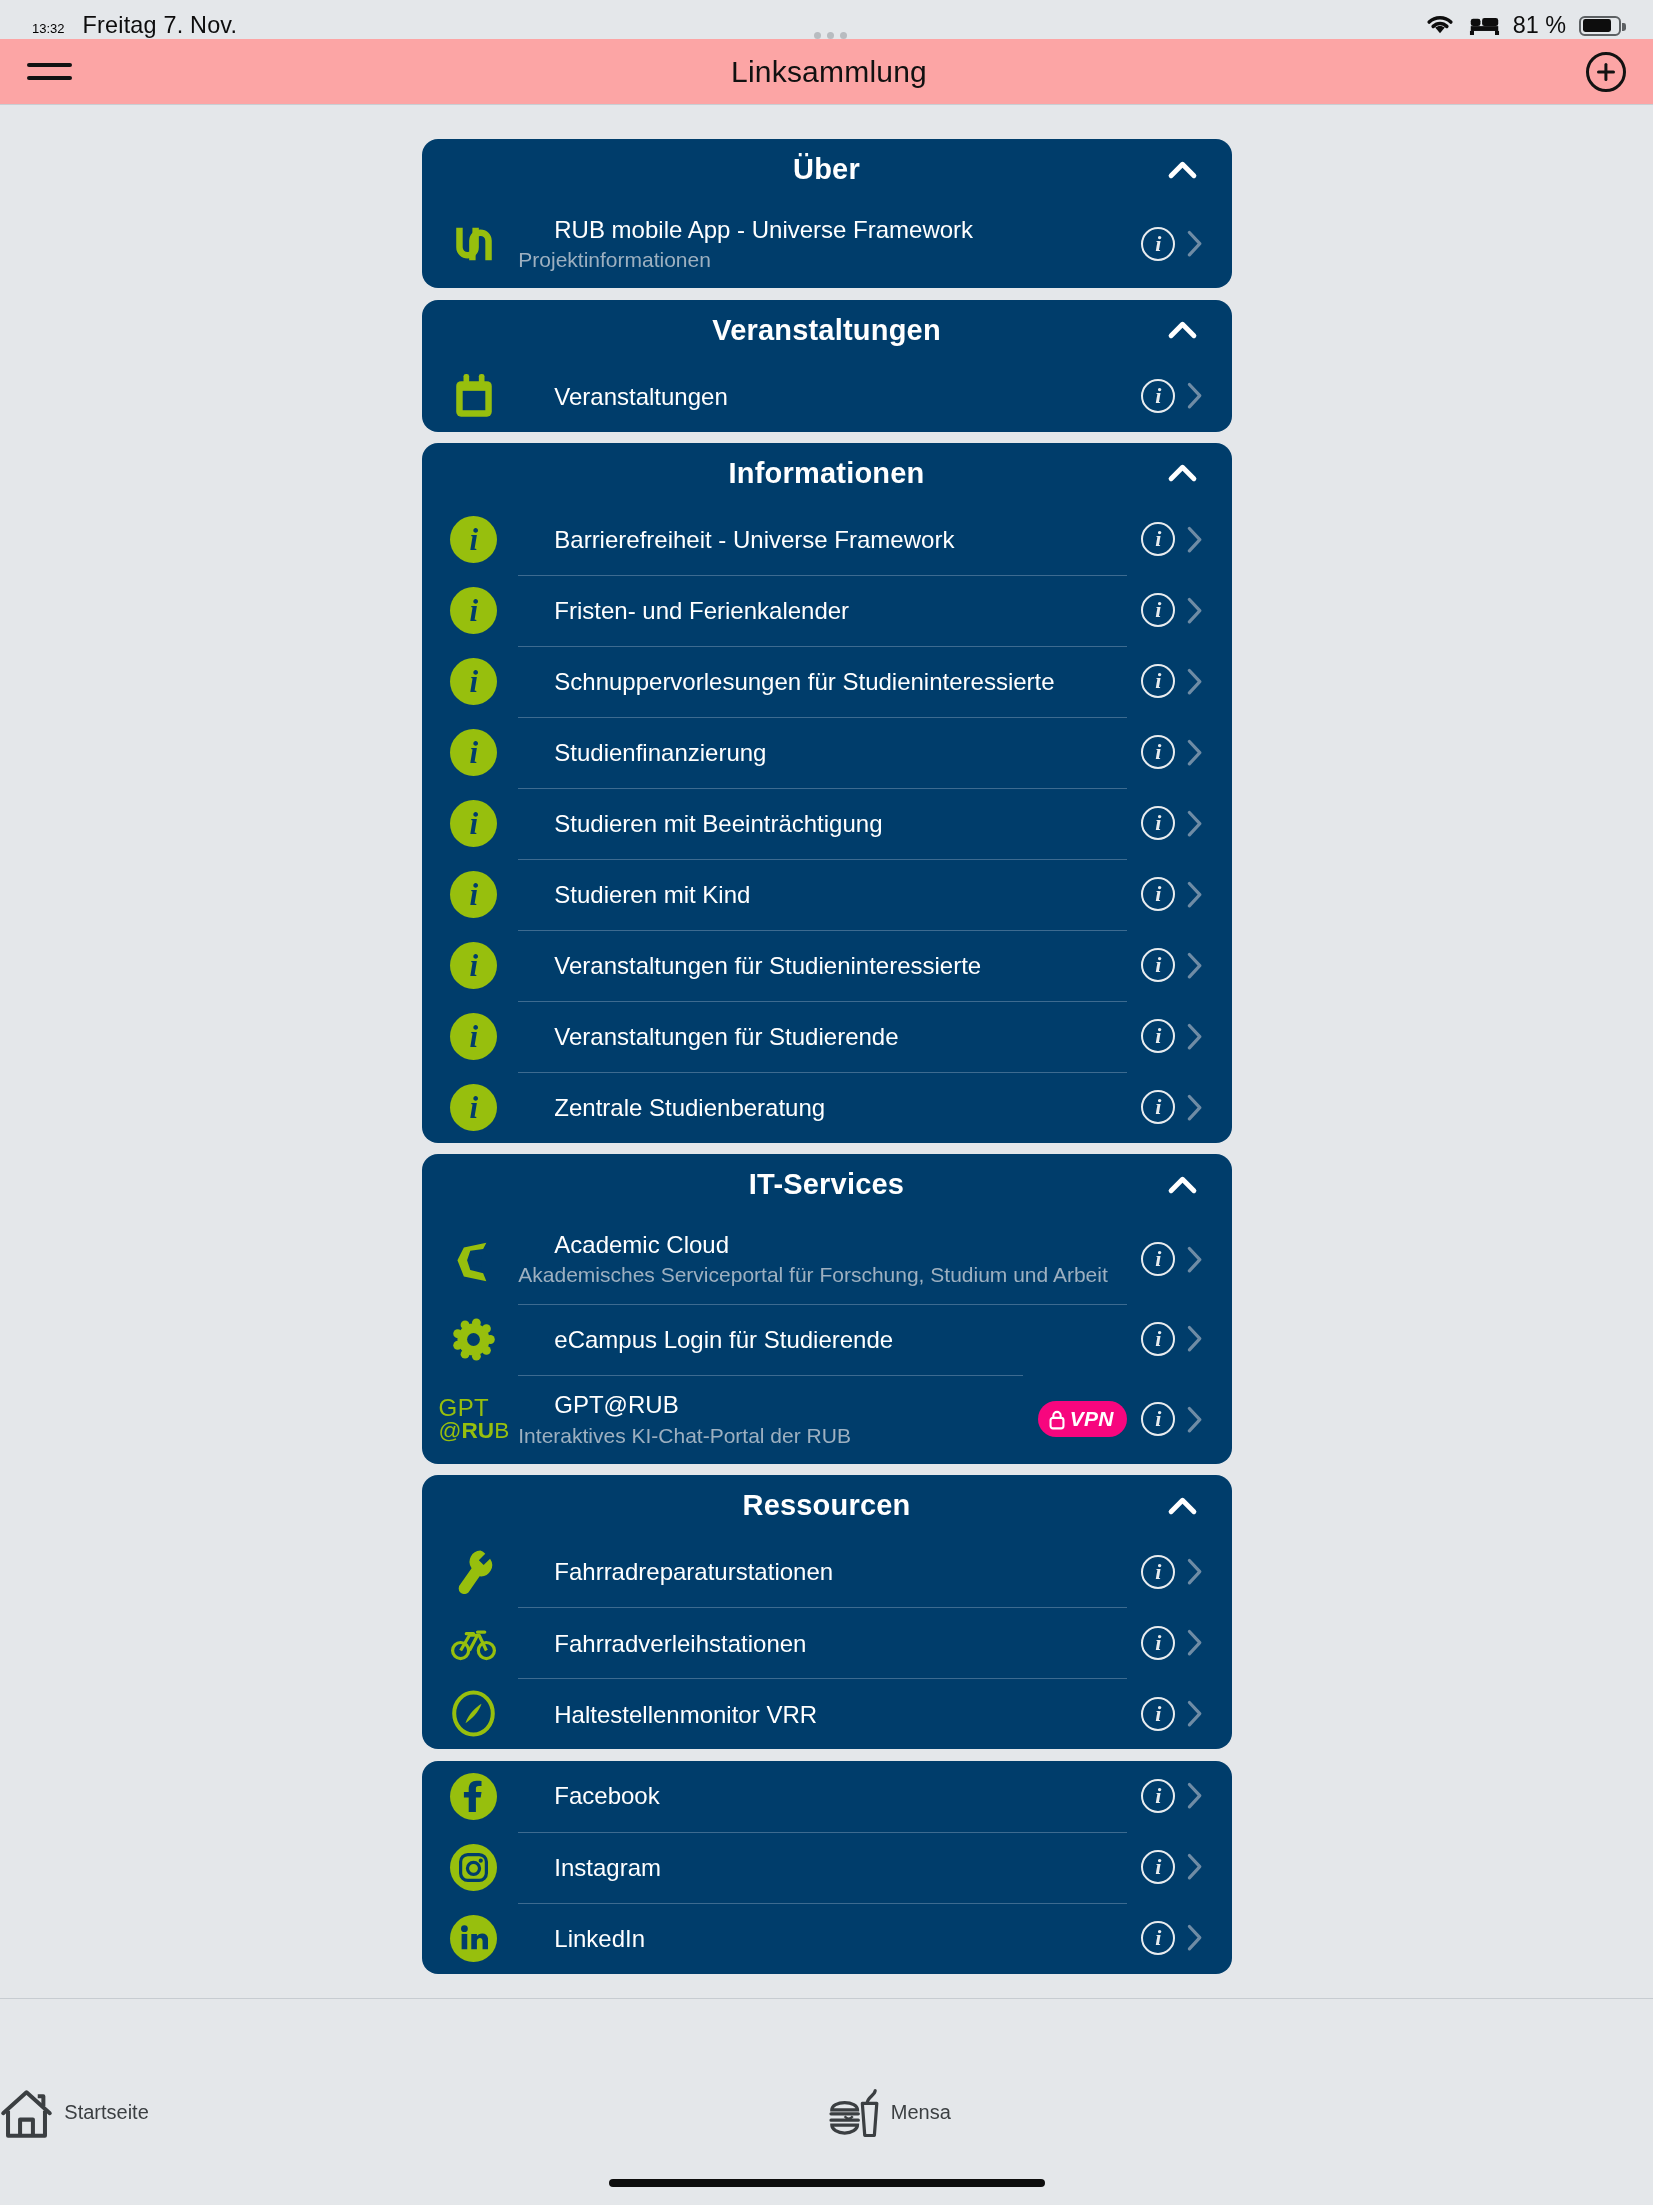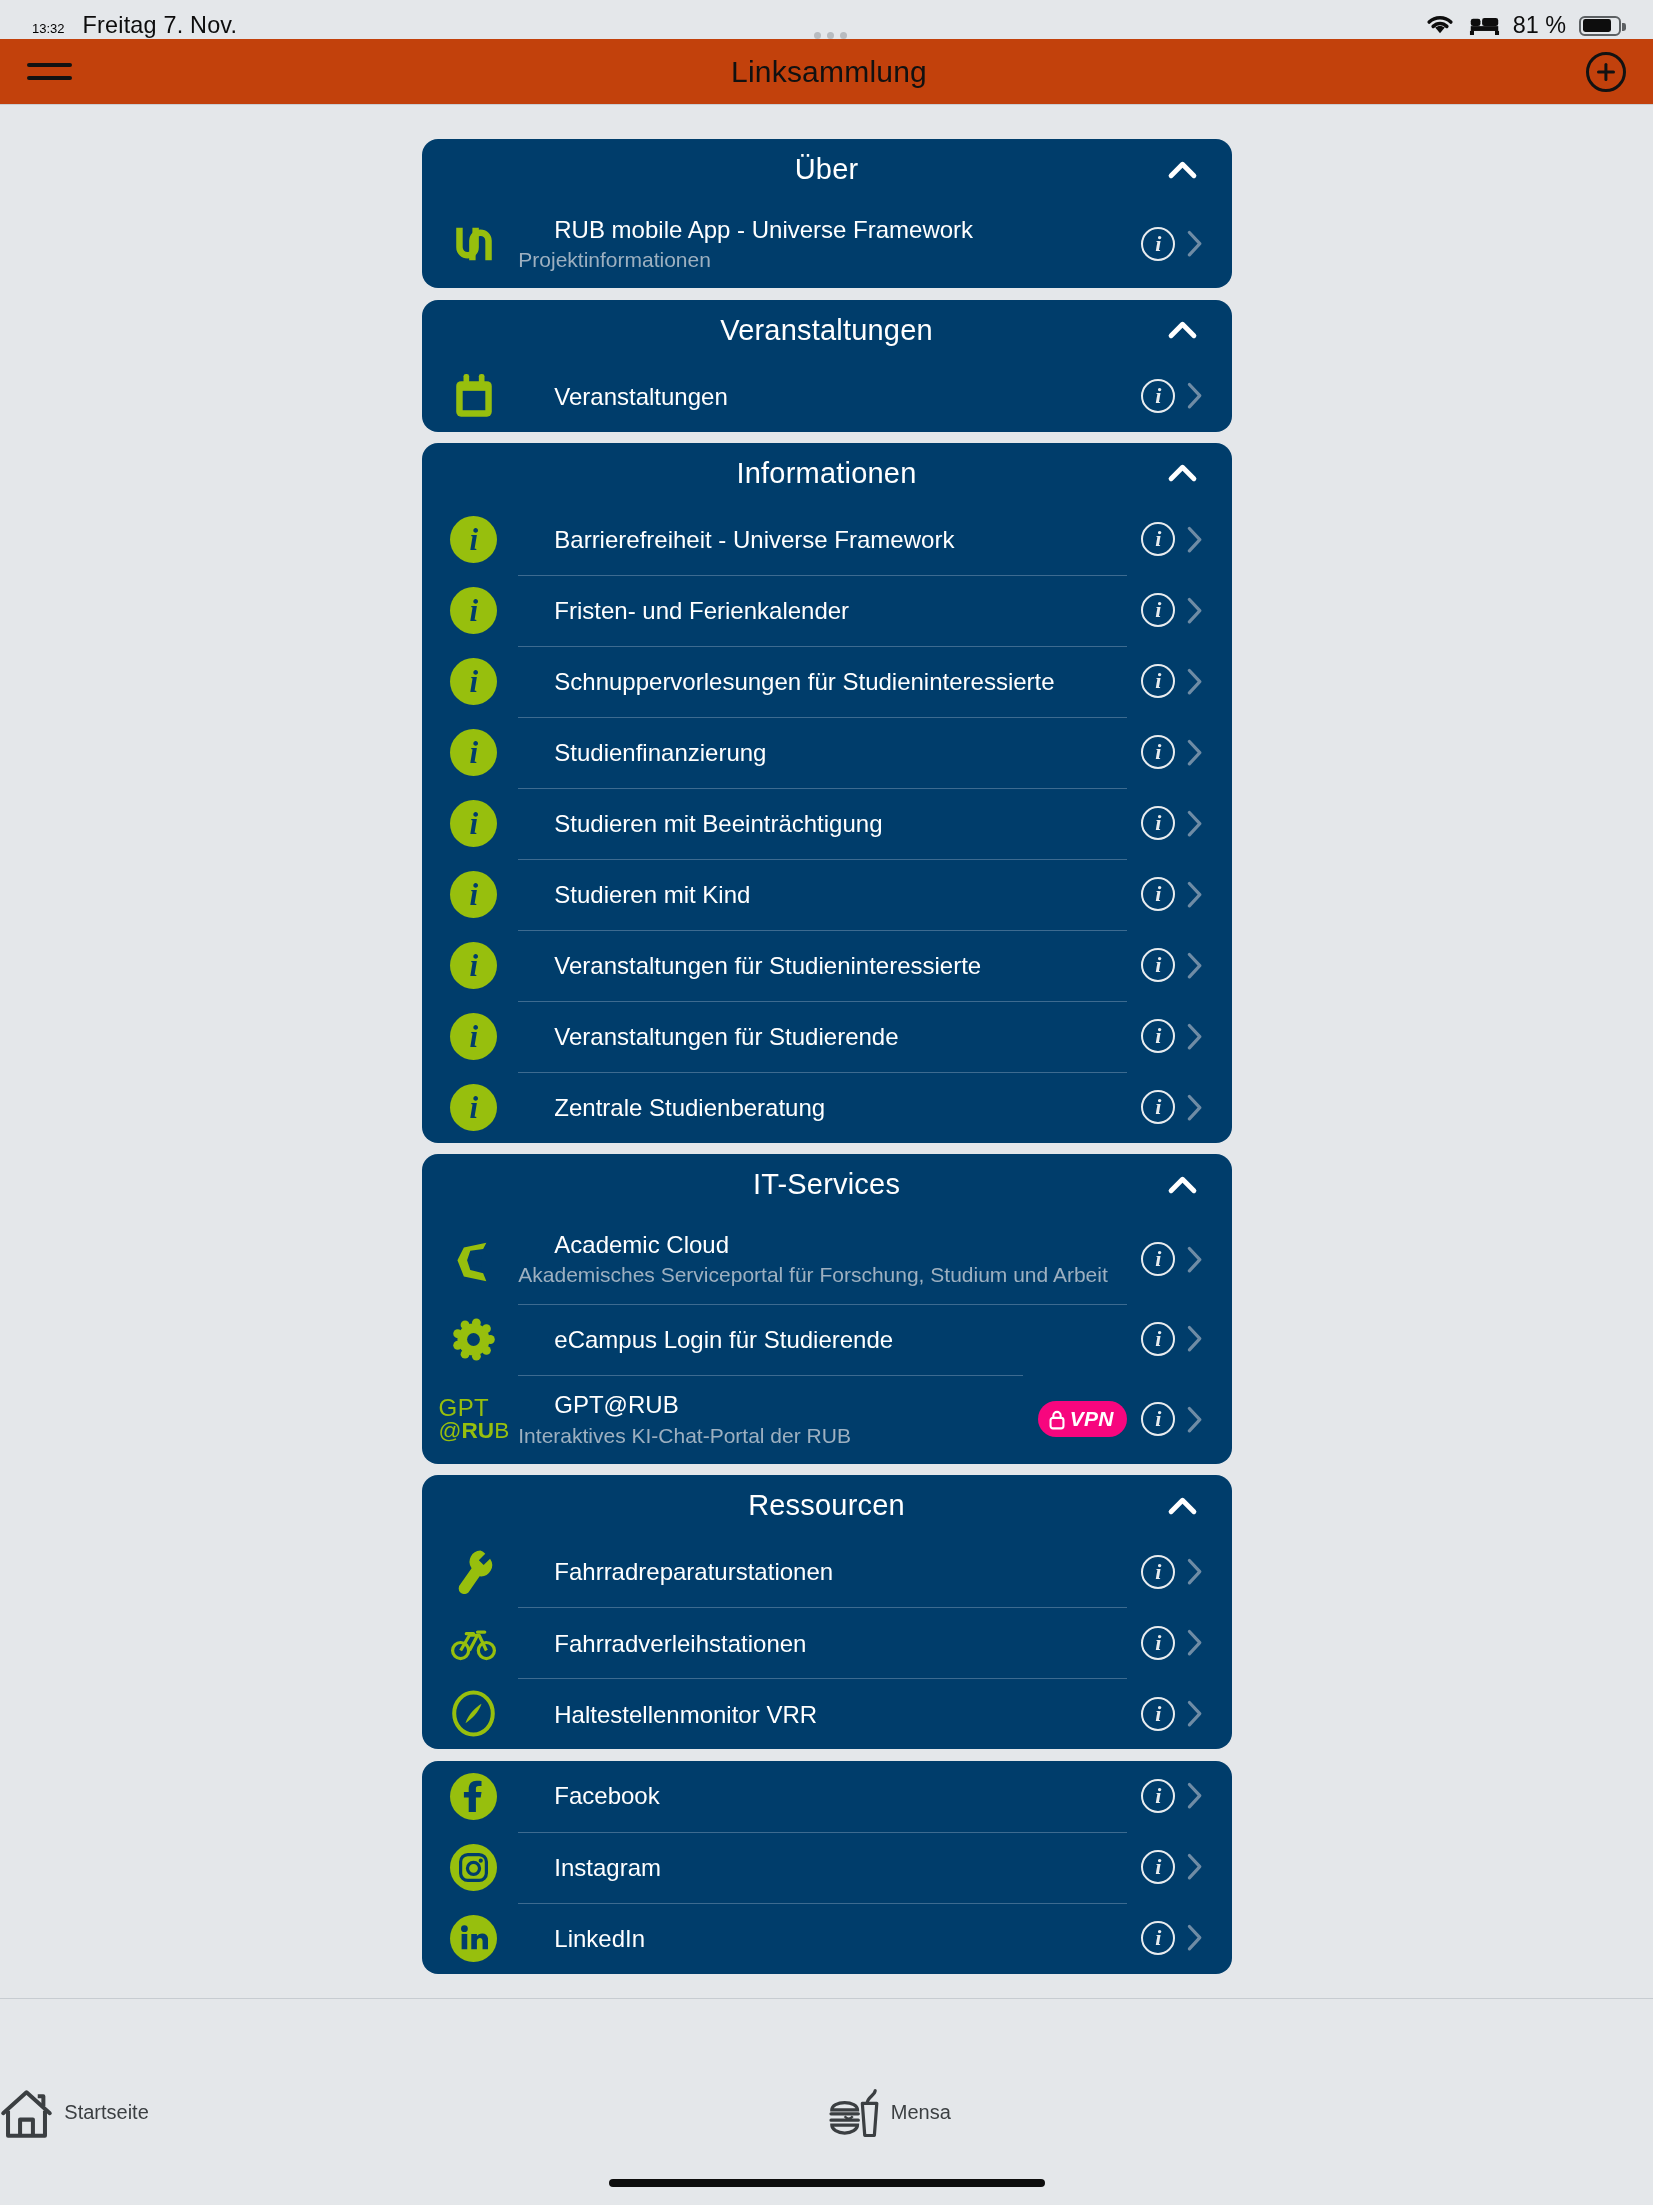--- a/index.html
+++ b/index.html
@@ -33,21 +33,21 @@
   .batt::after {
     content: ""; position: absolute; right: -6.5px; top: 5.7px;
     width: 3.2px; height: 8px; background: #5c6063; border-radius: 0 2.4px 2.4px 0;
   }
   .batt i { display: block; height: 100%; width: 81%; background: #0d0d0d; border-radius: 2.4px; }
 
   
   .navbar {
     position: absolute; top: 39px; left: 0;
     width: 1653px; height: 66px;
-    background: #c2410c;
+    background: #fca5a5;
     display: flex; align-items: center;
     padding: 0 27.4px;
     border-bottom: 0.8px solid #c9ced3;
   }
   .hamburger { width: 45px; height: 36px; display: flex; flex-direction: column; justify-content: center; gap: 9px; cursor: pointer; }
   .hamburger span { display: block; height: 4px; background: #121212; border-radius: 2.4px; }
   .navtitle {
     flex: 1; text-align: center; font-size: 30px; color: #111; letter-spacing: 0.2px;
   }
   .plusbtn {
@@ -73,21 +73,21 @@
   .card {
     background: #003D6B;
     border-radius: 16px;
     margin-bottom: 11.3px;
     overflow: hidden;
   }
   .card-head {
     height: 61px; display: flex; align-items: center; justify-content: center;
     position: relative; padding: 0 29px; cursor: pointer;
   }
-  .card-title { font-size: 29px; font-weight: normal; color: #fff; letter-spacing: 0.2px; }
+  .card-title { font-size: 29px; font-weight: bold; color: #fff; letter-spacing: 0.2px; }
   .chev-up {
     position: absolute; right: 34px; top: 50%; transform: translateY(-50%);
     width: 31px; height: 31px;
   }
   .chev-up svg { display: block; }
 
   .rows { padding: 0 0 0 0; }
   .row {
     display: flex; align-items: center;
     padding: 0 29px 0 27.4px;

